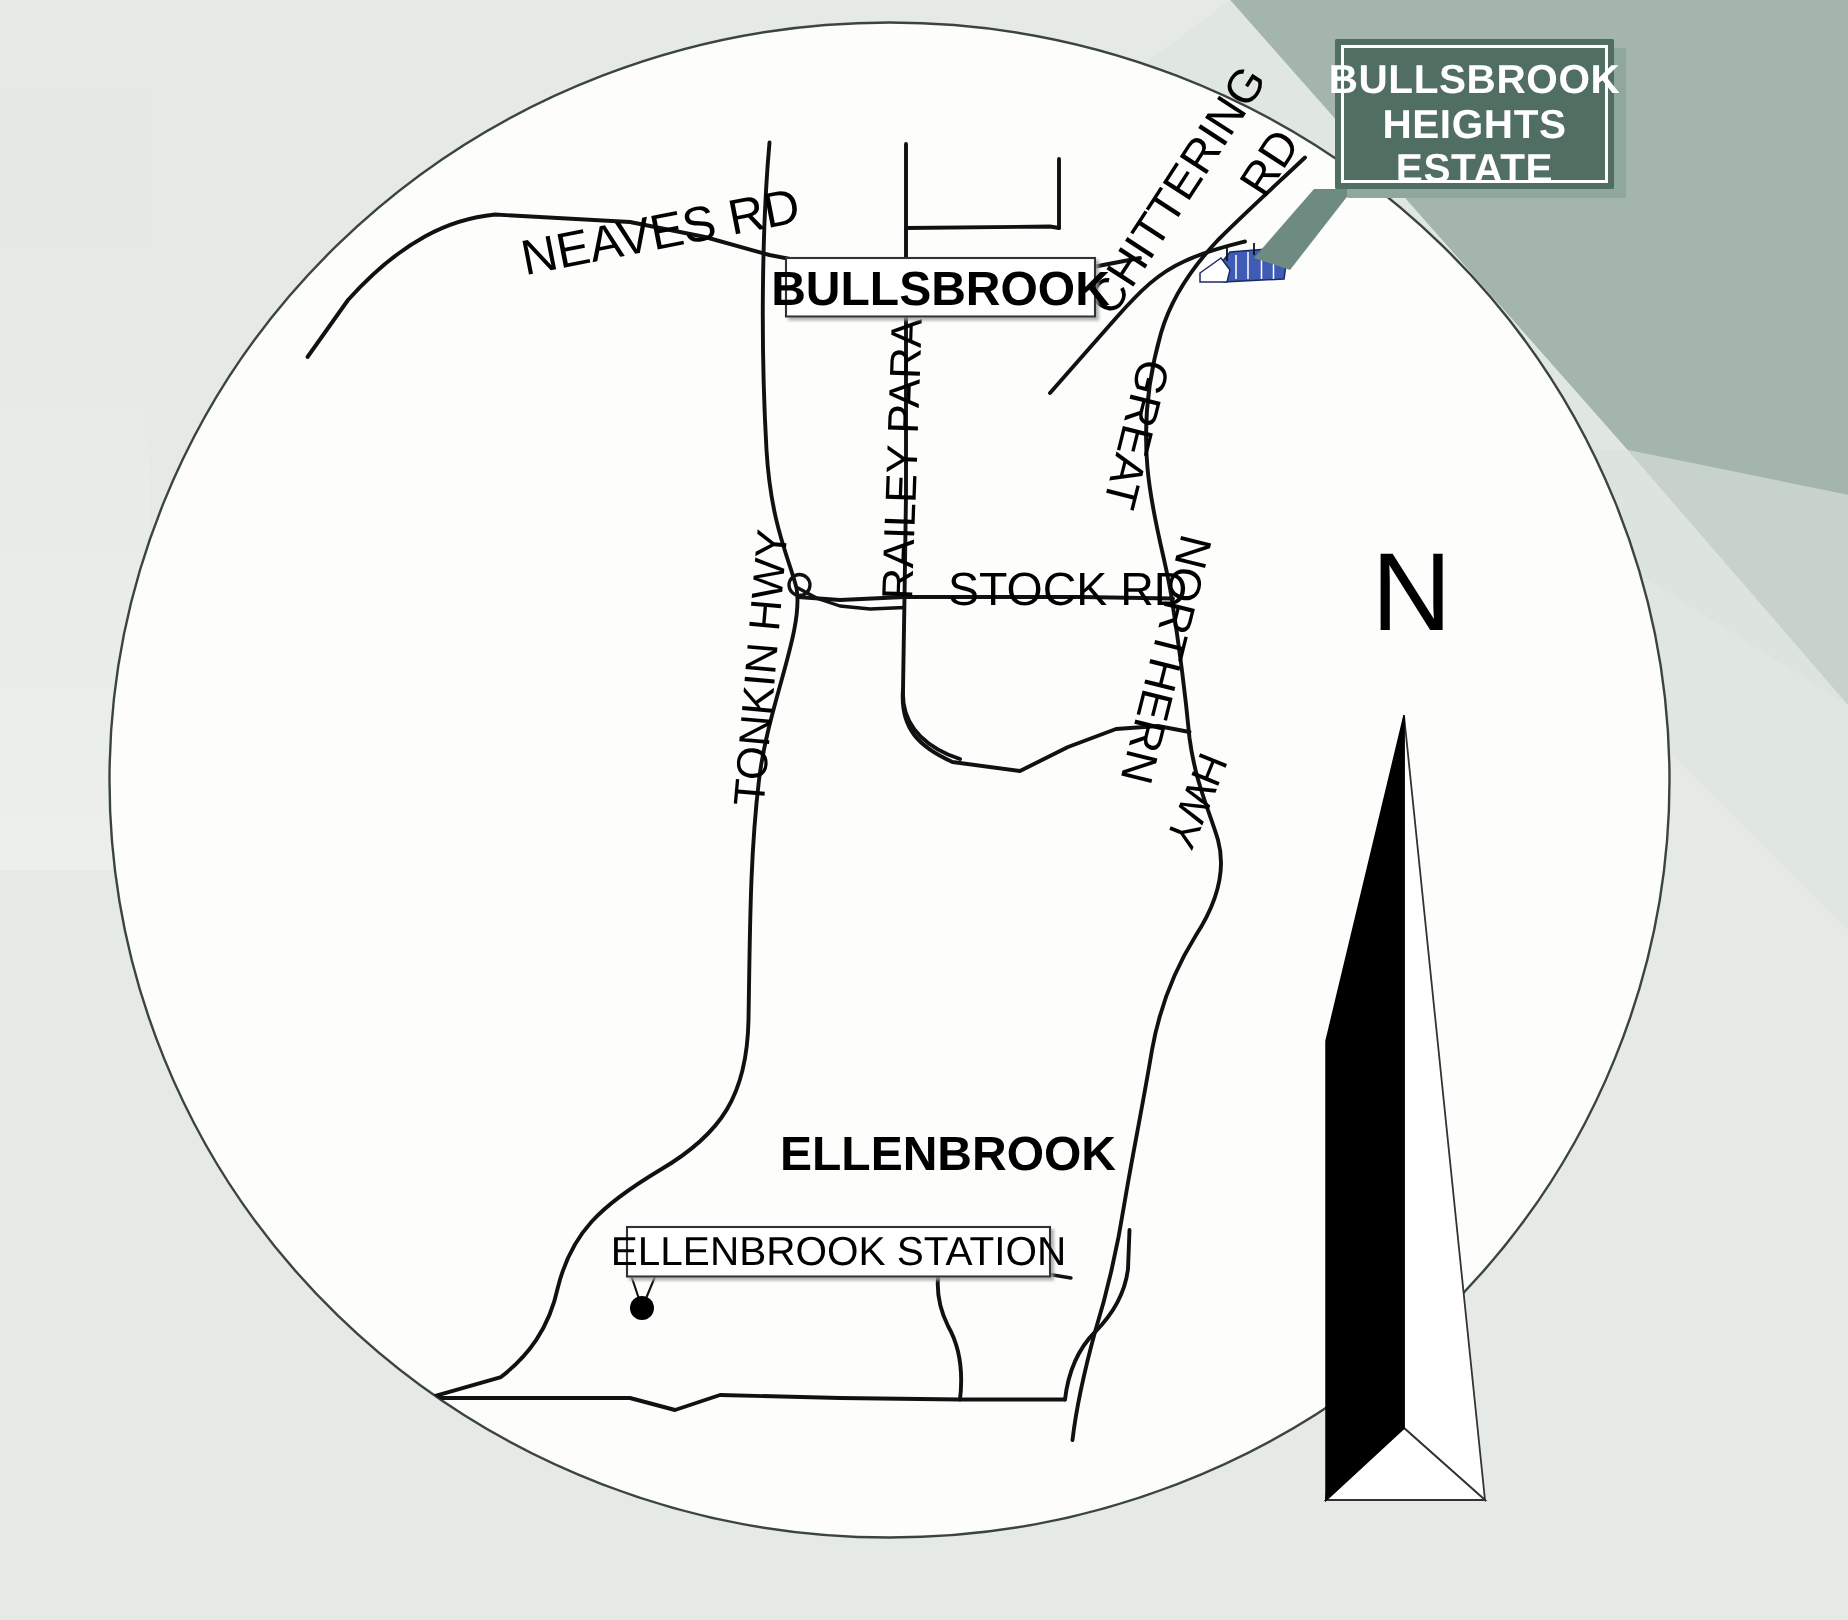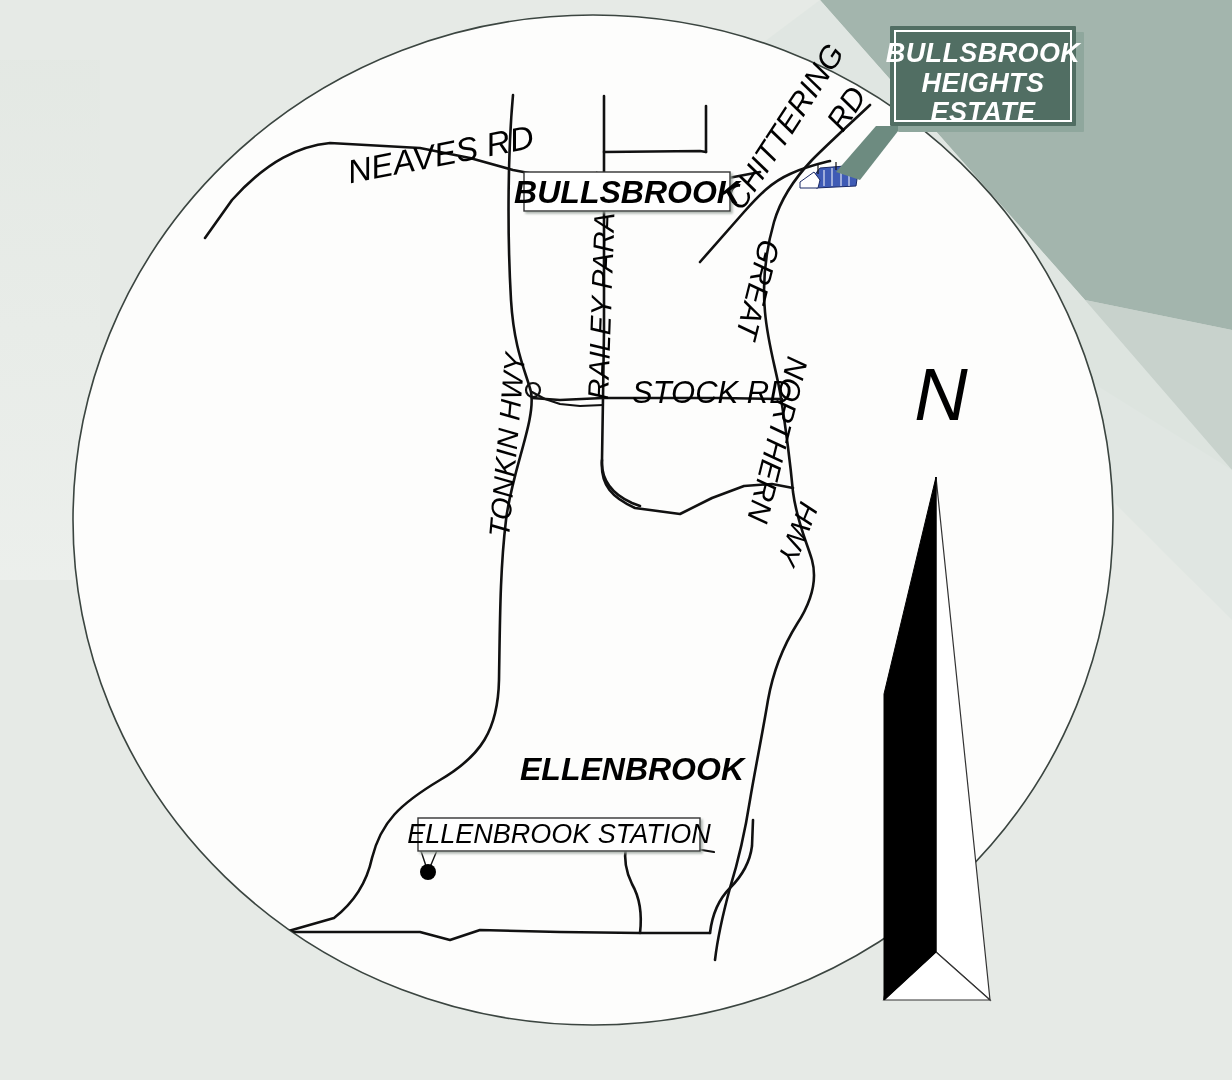--- a/index.html
+++ b/index.html
@@ -11,21 +11,20 @@
     width: 1232px;
     height: 1080px;
     overflow: hidden;
     font-family: "Liberation Sans", sans-serif;
   }
   #map-root {
     position: relative;
     width: 1112px;
     height: 1080px;
     background: #e6eae6;
-    font-style: italic;
   }
   #map-svg {
     position: absolute;
     left: 0;
     top: 0;
     width: 1232px;
     height: 1080px;
     display: block;
   }
   .road-line {

